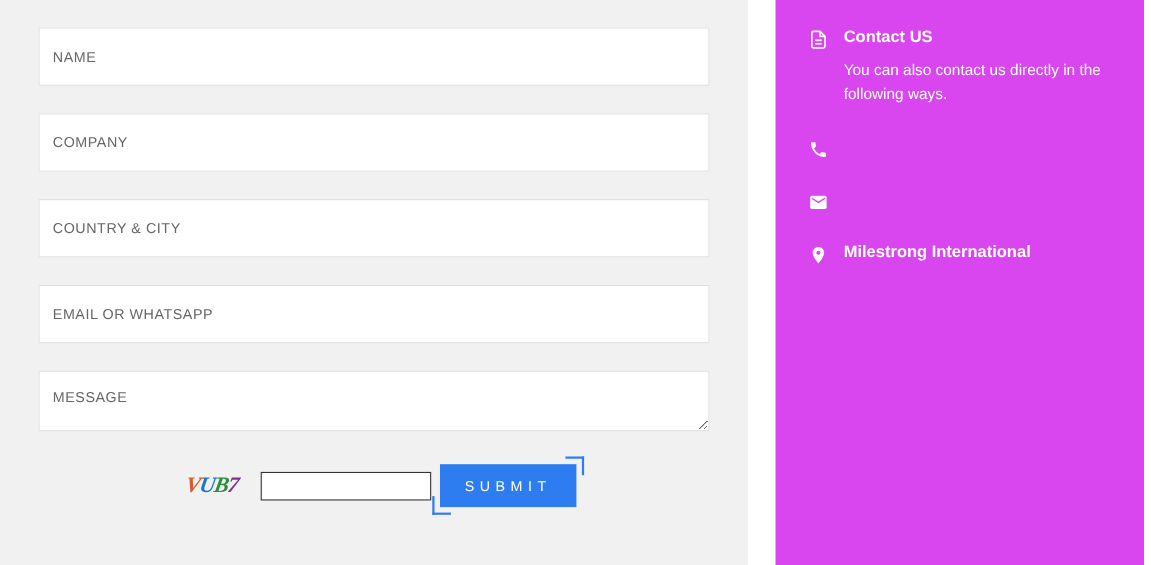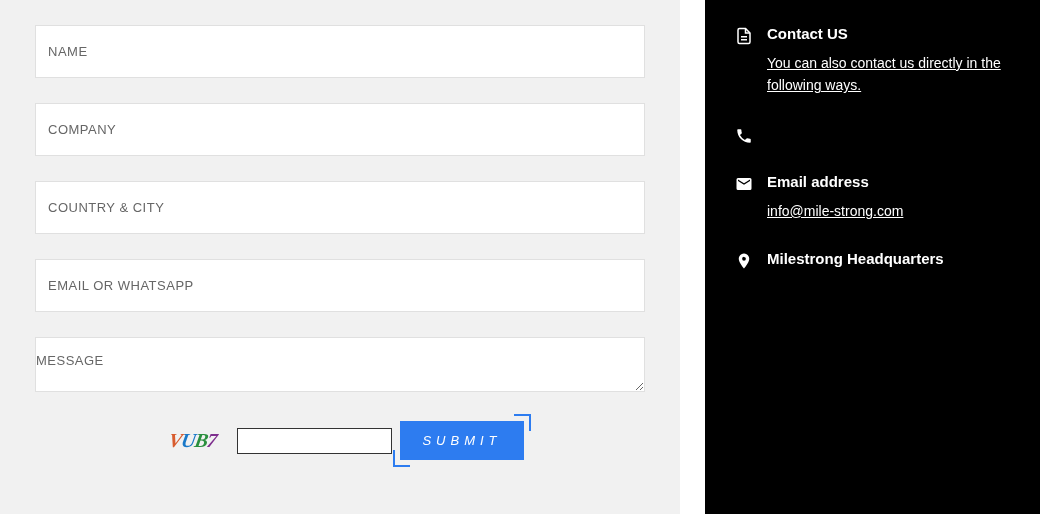--- a/index.html
+++ b/index.html
@@ -26,21 +26,21 @@
     
     .form-panel input[type="text"]::placeholder,
     .form-panel textarea::placeholder {
       color: #666;
       text-transform: uppercase;
     }
     
     .form-panel textarea {
       height: 55px;
       resize: both;
-      padding: 15px 0;
+      padding: 15px 12px;
       margin-bottom: 25px;
     }
     
     .captcha-row {
       display: flex;
       align-items: center;
       justify-content: center;
       gap: 8px;
     }
     
@@ -102,26 +102,25 @@
     
     .submit-btn {
       background: #2d7cf0;
       color: #fff;
       border: none;
       padding: 12px 22px;
       font-size: 13px;
       letter-spacing: 5px;
       cursor: pointer;
       font-weight: 400;
-      font-style: italic;
     }
     
     .contact-panel {
       width: 335px;
-      background: #000000;
+      background: #d946ef;
       color: #fff;
       padding: 25px 16px 30px 30px;
       font-size: 14px;
     }
     
     .contact-item {
       display: flex;
       gap: 14px;
       margin-bottom: 28px;
     }
@@ -142,21 +141,20 @@
     .contact-title {
       font-weight: bold;
       font-size: 15px;
       margin-bottom: 10px;
     }
     
     .contact-text {
       font-size: 14px;
       line-height: 1.6;
       color: #fff;
-      text-decoration: underline;
     }
   </style>
 </head>
 <body>
 
 <div class="form-panel">
   <input type="text" placeholder="NAME" style="">
   <input type="text" placeholder="COMPANY" style="">
   <input type="text" placeholder="COUNTRY &amp; CITY" style="">
   <input type="text" placeholder="EMAIL OR WHATSAPP" style="">
@@ -195,28 +193,24 @@
       <path d="M6.62 10.79a15.05 15.05 0 006.59 6.59l2.2-2.2a1 1 0 011.02-.24c1.12.37 2.33.57 3.57.57a1 1 0 011 1V20a1 1 0 01-1 1C10.61 21 3 13.39 3 4a1 1 0 011-1h3.49a1 1 0 011 1c0 1.24.2 2.45.57 3.57a1 1 0 01-.24 1.02l-2.2 2.2z"></path>
     </svg>
     <div class="contact-content">
     </div>
   </div>
 
   <div class="contact-item">
     <svg class="contact-icon" viewBox="0 0 24 24" fill="#fff">
       <path d="M20 4H4a2 2 0 00-2 2v12a2 2 0 002 2h16a2 2 0 002-2V6a2 2 0 00-2-2zm0 4l-8 5-8-5V6l8 5 8-5v2z"></path>
     </svg>
-    <div class="contact-content">
-      <div class="contact-title">Email address</div>
-      <div class="contact-text">info@mile-strong.com</div>
-    </div>
   </div>
 
   <div class="contact-item">
     <svg class="contact-icon" viewBox="0 0 24 24" fill="#fff">
       <path d="M12 2C8.13 2 5 5.13 5 9c0 5.25 7 13 7 13s7-7.75 7-13c0-3.87-3.13-7-7-7zm0 9.5a2.5 2.5 0 110-5 2.5 2.5 0 010 5z"></path>
     </svg>
     <div class="contact-content">
-      <div class="contact-title">Milestrong Headquarters</div>
+      <div class="contact-title">Milestrong International</div>
     </div>
   </div>
 
 </div>
 
 </body></html>

